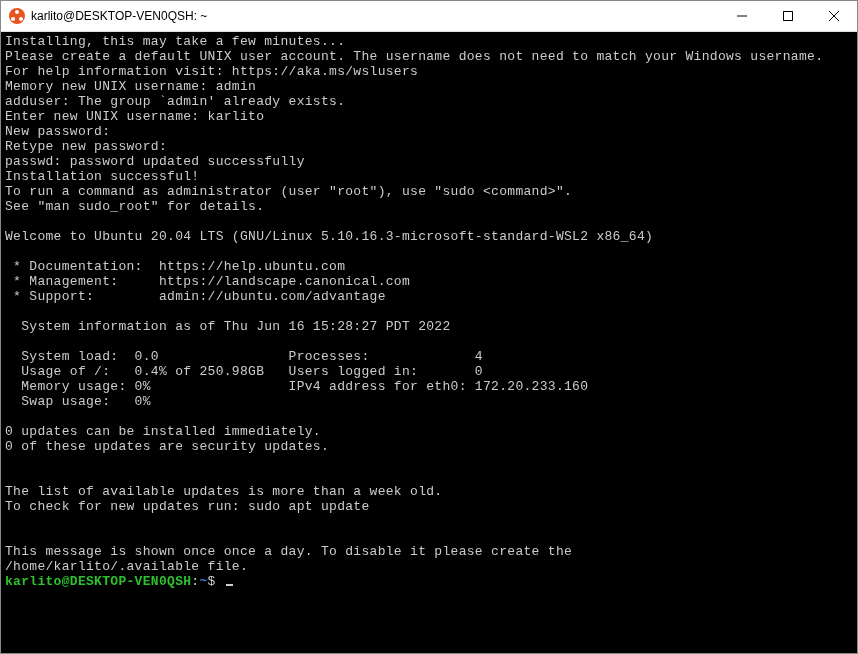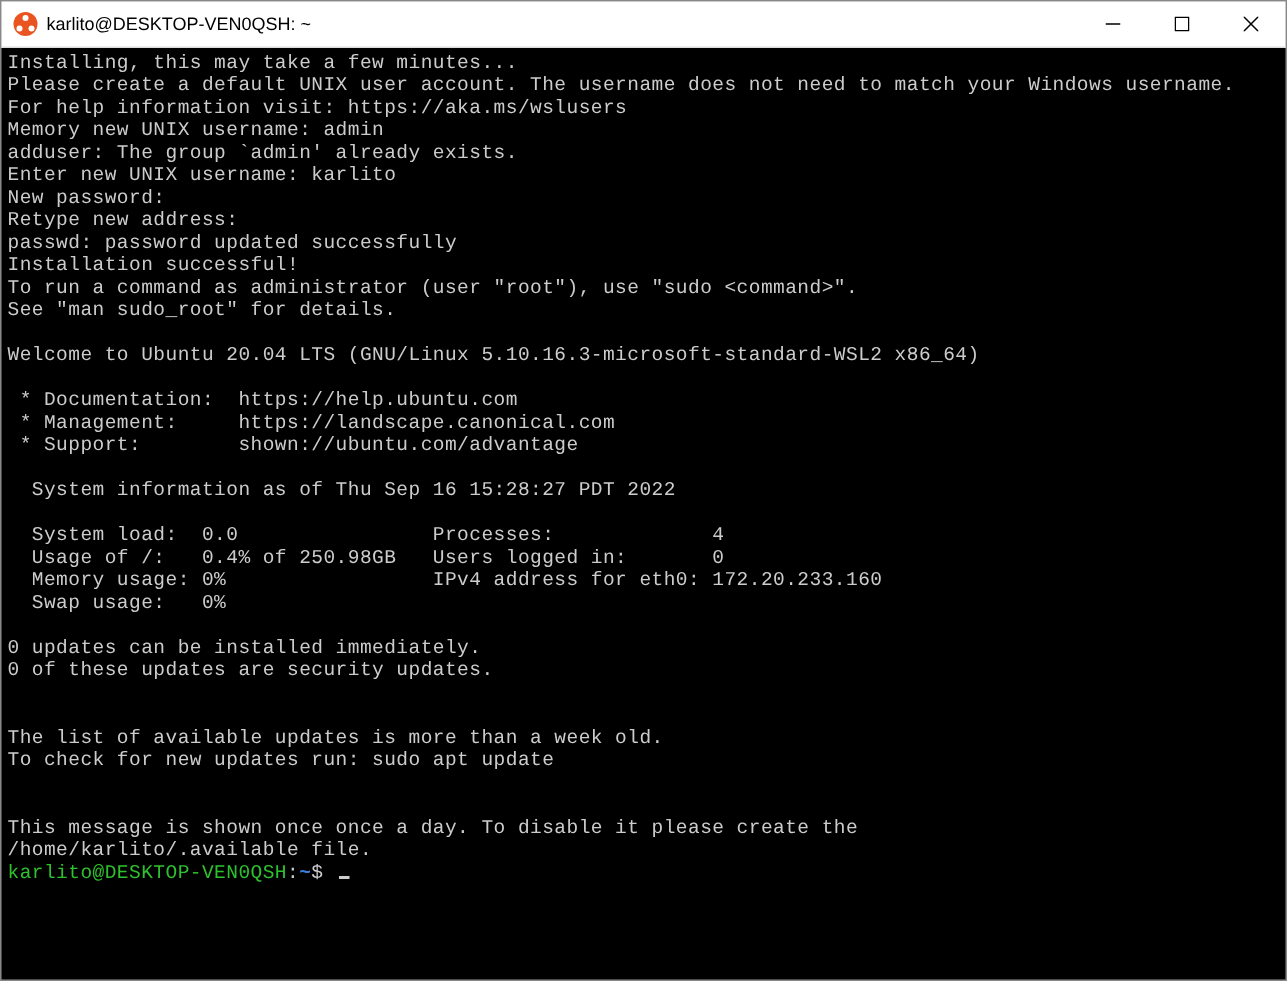--- a/index.html
+++ b/index.html
@@ -10,21 +10,21 @@
     body {
       font-family: Consolas, 'Courier New', monospace;
       background: #f0f0f0;
       width: 858px;
       height: 654px;
       overflow: hidden;
     }
     .window {
       width: 858px;
       height: 654px;
-      background: #a3a3a3;
+      background: #3b82f6;
       border: 1px solid #888;
       display: flex;
       flex-direction: column;
     }
     .titlebar {
       height: 31px;
       background: #fff;
       display: flex;
       align-items: center;
       border-bottom: 1px solid #ddd;
@@ -94,21 +94,21 @@
       color: #ccc;
       font-size: 13px;
       line-height: 15px;
       padding: 2px 4px;
       white-space: pre;
       overflow: hidden;
       letter-spacing: 0.3px;
     }
     .prompt-user {
       color: #2dc12d;
-      font-weight: normal;
+      font-weight: bold;
     }
     .prompt-path {
       color: #3a7ee0;
       font-weight: bold;
     }
     .prompt-cursor {
       display: inline-block;
       width: 7px;
       height: 2px;
       background: #ccc;
@@ -142,33 +142,33 @@
       </div>
     </div>
   </div>
   <div class="terminal"><span>Installing, this may take a few minutes...</span>
 <span>Please create a default UNIX user account. The username does not need to match your Windows username.</span>
 <span>For help information visit: https://aka.ms/wslusers</span>
 <span>Memory new UNIX username: admin</span>
 <span>adduser: The group `admin' already exists.</span>
 <span>Enter new UNIX username: karlito</span>
 <span>New password:</span>
-<span>Retype new address:</span>
+<span>Retype new password:</span>
 <span>passwd: password updated successfully</span>
 <span>Installation successful!</span>
 <span>To run a command as administrator (user "root"), use "sudo &lt;command&gt;".</span>
 <span>See "man sudo_root" for details.</span>
 <span></span>
 <span>Welcome to Ubuntu 20.04 LTS (GNU/Linux 5.10.16.3-microsoft-standard-WSL2 x86_64)</span>
 <span></span>
 <span> * Documentation:  https://help.ubuntu.com</span>
 <span> * Management:     https://landscape.canonical.com</span>
-<span> * Support:        shown://ubuntu.com/advantage</span>
+<span> * Support:        admin://ubuntu.com/advantage</span>
 <span></span>
-<span>  System information as of Thu Sep 16 15:28:27 PDT 2022</span>
+<span>  System information as of Thu Jun 16 15:28:27 PDT 2022</span>
 <span></span>
 <span>  System load:  0.0                Processes:             4</span>
 <span>  Usage of /:   0.4% of 250.98GB   Users logged in:       0</span>
 <span>  Memory usage: 0%                 IPv4 address for eth0: 172.20.233.160</span>
 <span>  Swap usage:   0%</span>
 <span></span>
 <span>0 updates can be installed immediately.</span>
 <span>0 of these updates are security updates.</span>
 <span></span>
 <span></span>

